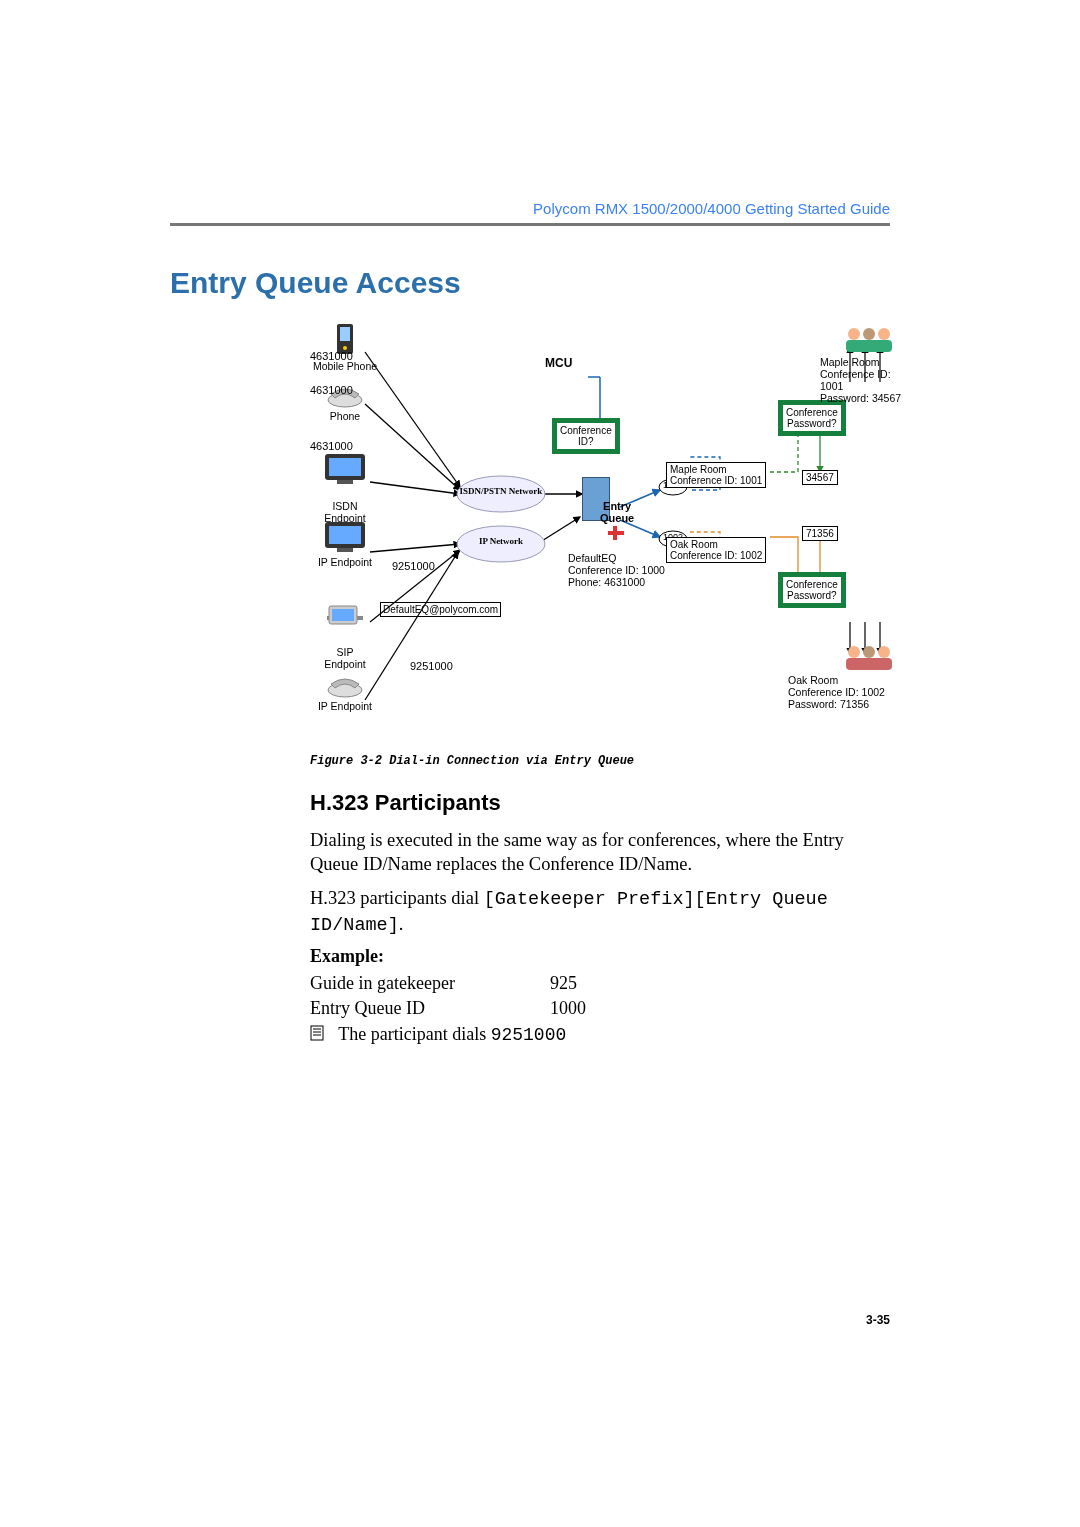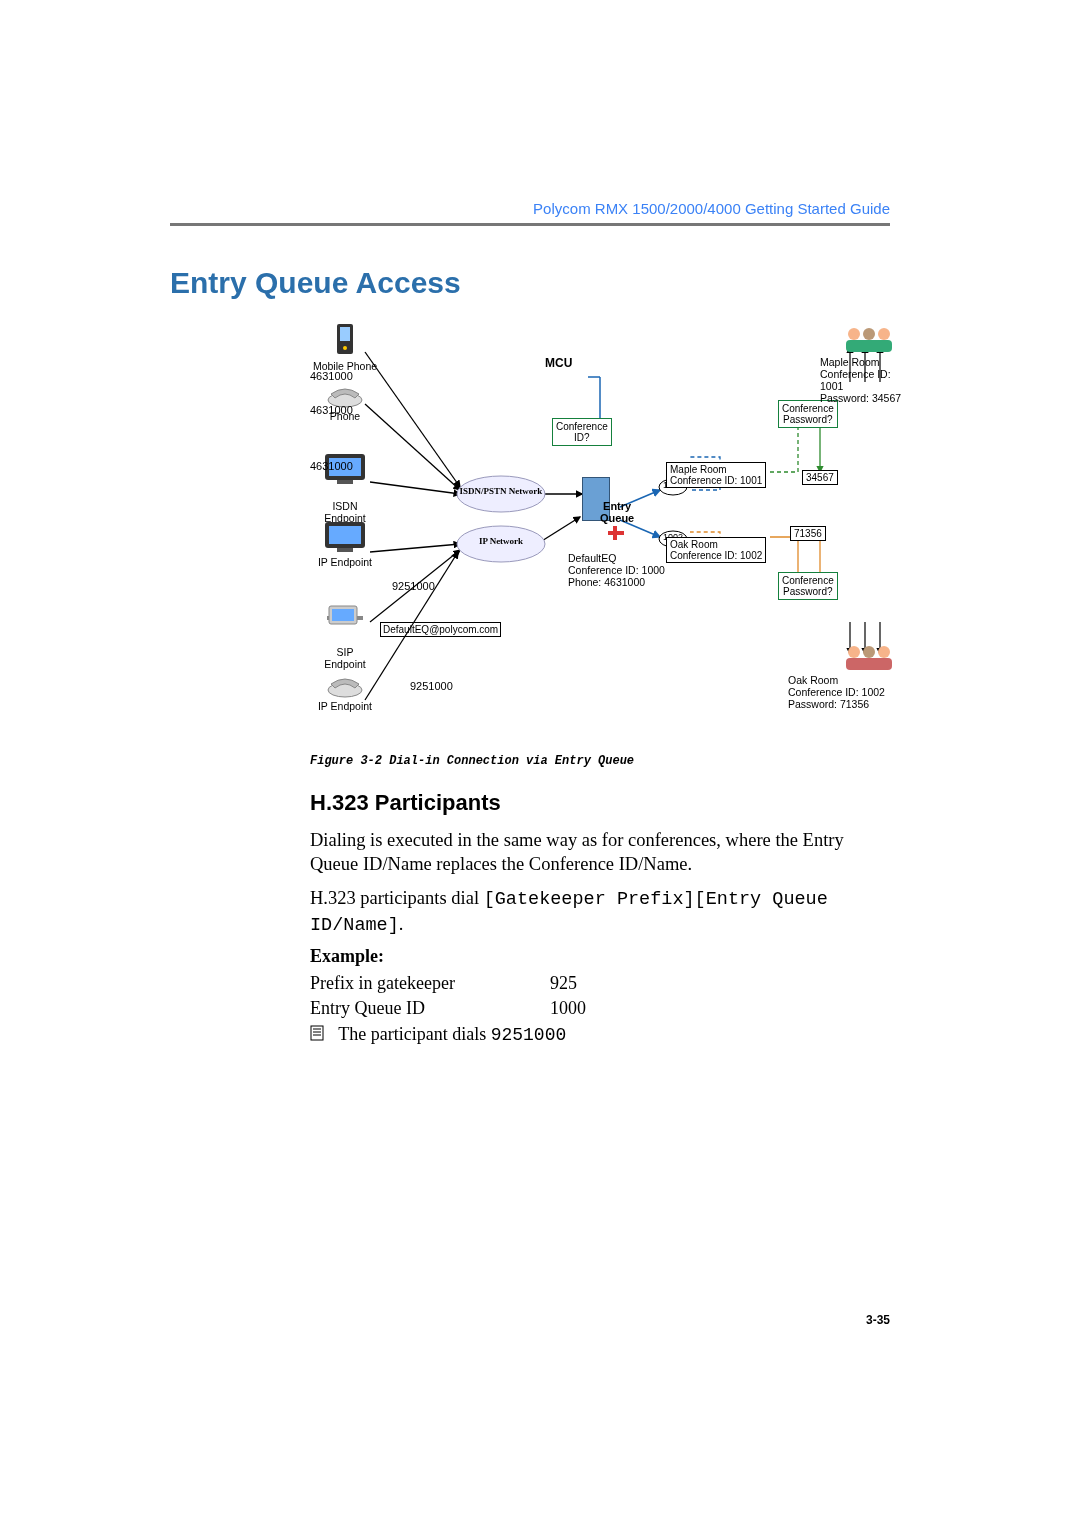--- a/index.html
+++ b/index.html
@@ -103,21 +103,20 @@
   .dev {
     position: absolute;
     font-size: 10.5px;
     text-align: center;
     color: #000;
   }
   .dev svg { display:block; margin:0 auto 2px auto;}
   .dial-num {
     position: absolute;
     font-size: 11px;
-    margin-top: 20px;
   }
   .cloud {
     position: absolute;
     font-family: Liberation Serif, serif;
   }
   .mcu {
     position: absolute;
     width: 26px;
     height: 42px;
     background: #6aa0d4;
@@ -135,21 +134,21 @@
     position:absolute;
     border:1px solid #000;
     font-size:10px;
     padding:1px 3px;
     background:#fff;
     line-height:1.1;
     white-space:nowrap;
   }
   .pw-box {
     position:absolute;
-    border:1px solid #15803d;
+    border:5px solid #15803d;
     font-size:10px;
     padding:2px 3px;
     background:#fff;
     line-height:1.1;
     white-space:nowrap;
     text-align:center;
   }
   .people {
     position:absolute;
   }
@@ -344,21 +343,21 @@
 Conference ID: 1001</div>
     <div class="room-box" style="left:356px; top:215px; white-space:pre-line;">Oak Room
 Conference ID: 1002</div>
 
     <div class="pw-box" style="left:468px; top:78px; white-space:pre-line;">Conference
 Password?</div>
     <div class="pw-box" style="left:468px; top:250px; white-space:pre-line;">Conference
 Password?</div>
 
     <div class="room-box" style="left:492px; top:148px;">34567</div>
-    <div class="room-box" style="left:480px; top:204px;">71356</div>
+    <div class="room-box" style="left:492px; top:204px;">71356</div>
 
     <div class="people" style="left:532px; top:2px;">
       <svg width="54" height="30">
           <circle cx="12" cy="10" r="6" fill="#f7b48a"></circle>
           <circle cx="27" cy="10" r="6" fill="#b97"></circle>
           <circle cx="42" cy="10" r="6" fill="#f7b48a"></circle>
           <rect x="4" y="16" width="46" height="12" rx="4" fill="#3a7"></rect>
         </svg>
     </div>
     <div class="rm-lbl" style="left:510px; top:34px; white-space:pre-line;">Maple Room
@@ -385,21 +384,21 @@
 
   <p class="body-text" style="margin-bottom:10px;">Dialing is executed in the same way as for conferences, where the Entry Queue ID/Name replaces the Conference ID/Name.</p>
 
   <p class="body-text" style="margin-bottom:8px;">
     <span>H.323 participants dial </span><span class="code">[Gatekeeper Prefix][Entry Queue ID/Name]</span><span>.</span>
   </p>
 
   <p class="ex-label">Example:</p>
 
   <div class="ex-row">
-    <span class="col1">Prefix in gatekeeper</span><span>925</span>
+    <span class="col1">Guide in gatekeeper</span><span>925</span>
   </div>
   <div class="ex-row">
     <span class="col1">Entry Queue ID</span><span>1000</span>
   </div>
   <div class="bullet-row">
     <span class="bullet-icon">
       <svg width="14" height="16">
           <rect x="1" y="1" width="12" height="14" fill="#fff" stroke="#000"></rect>
           <line x1="3" y1="4" x2="11" y2="4" stroke="#000"></line>
           <line x1="3" y1="7" x2="11" y2="7" stroke="#000"></line>

